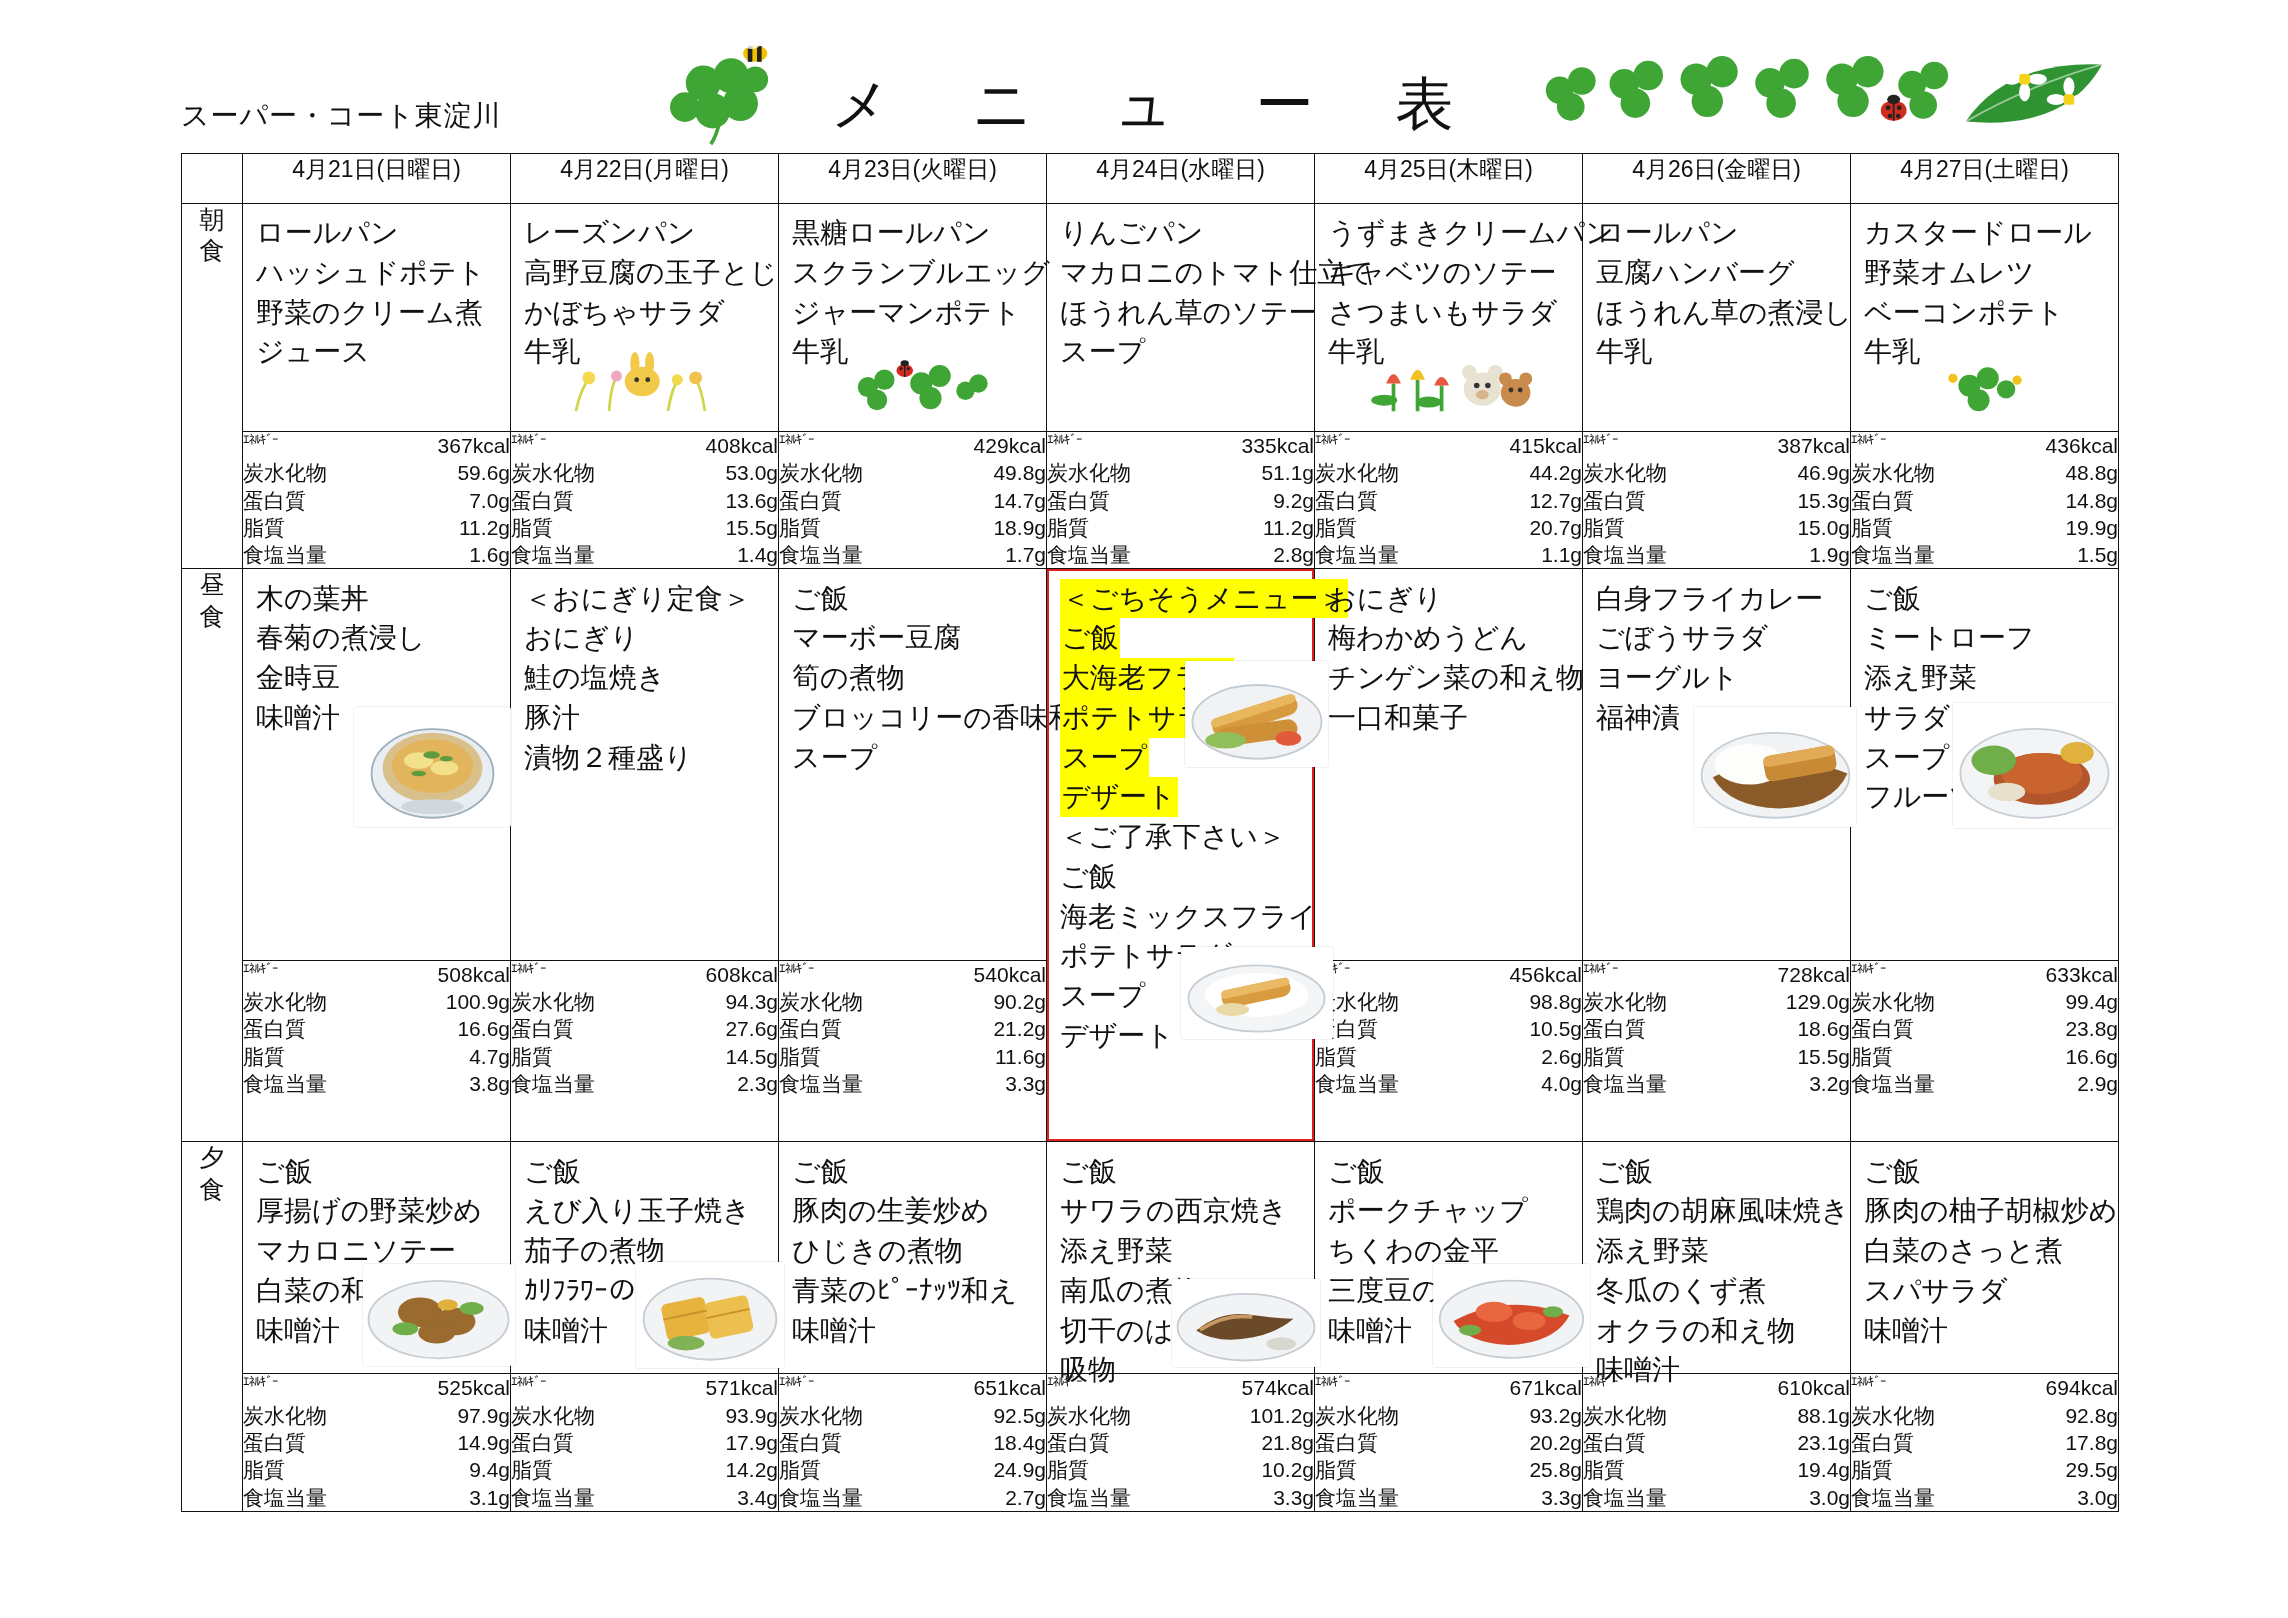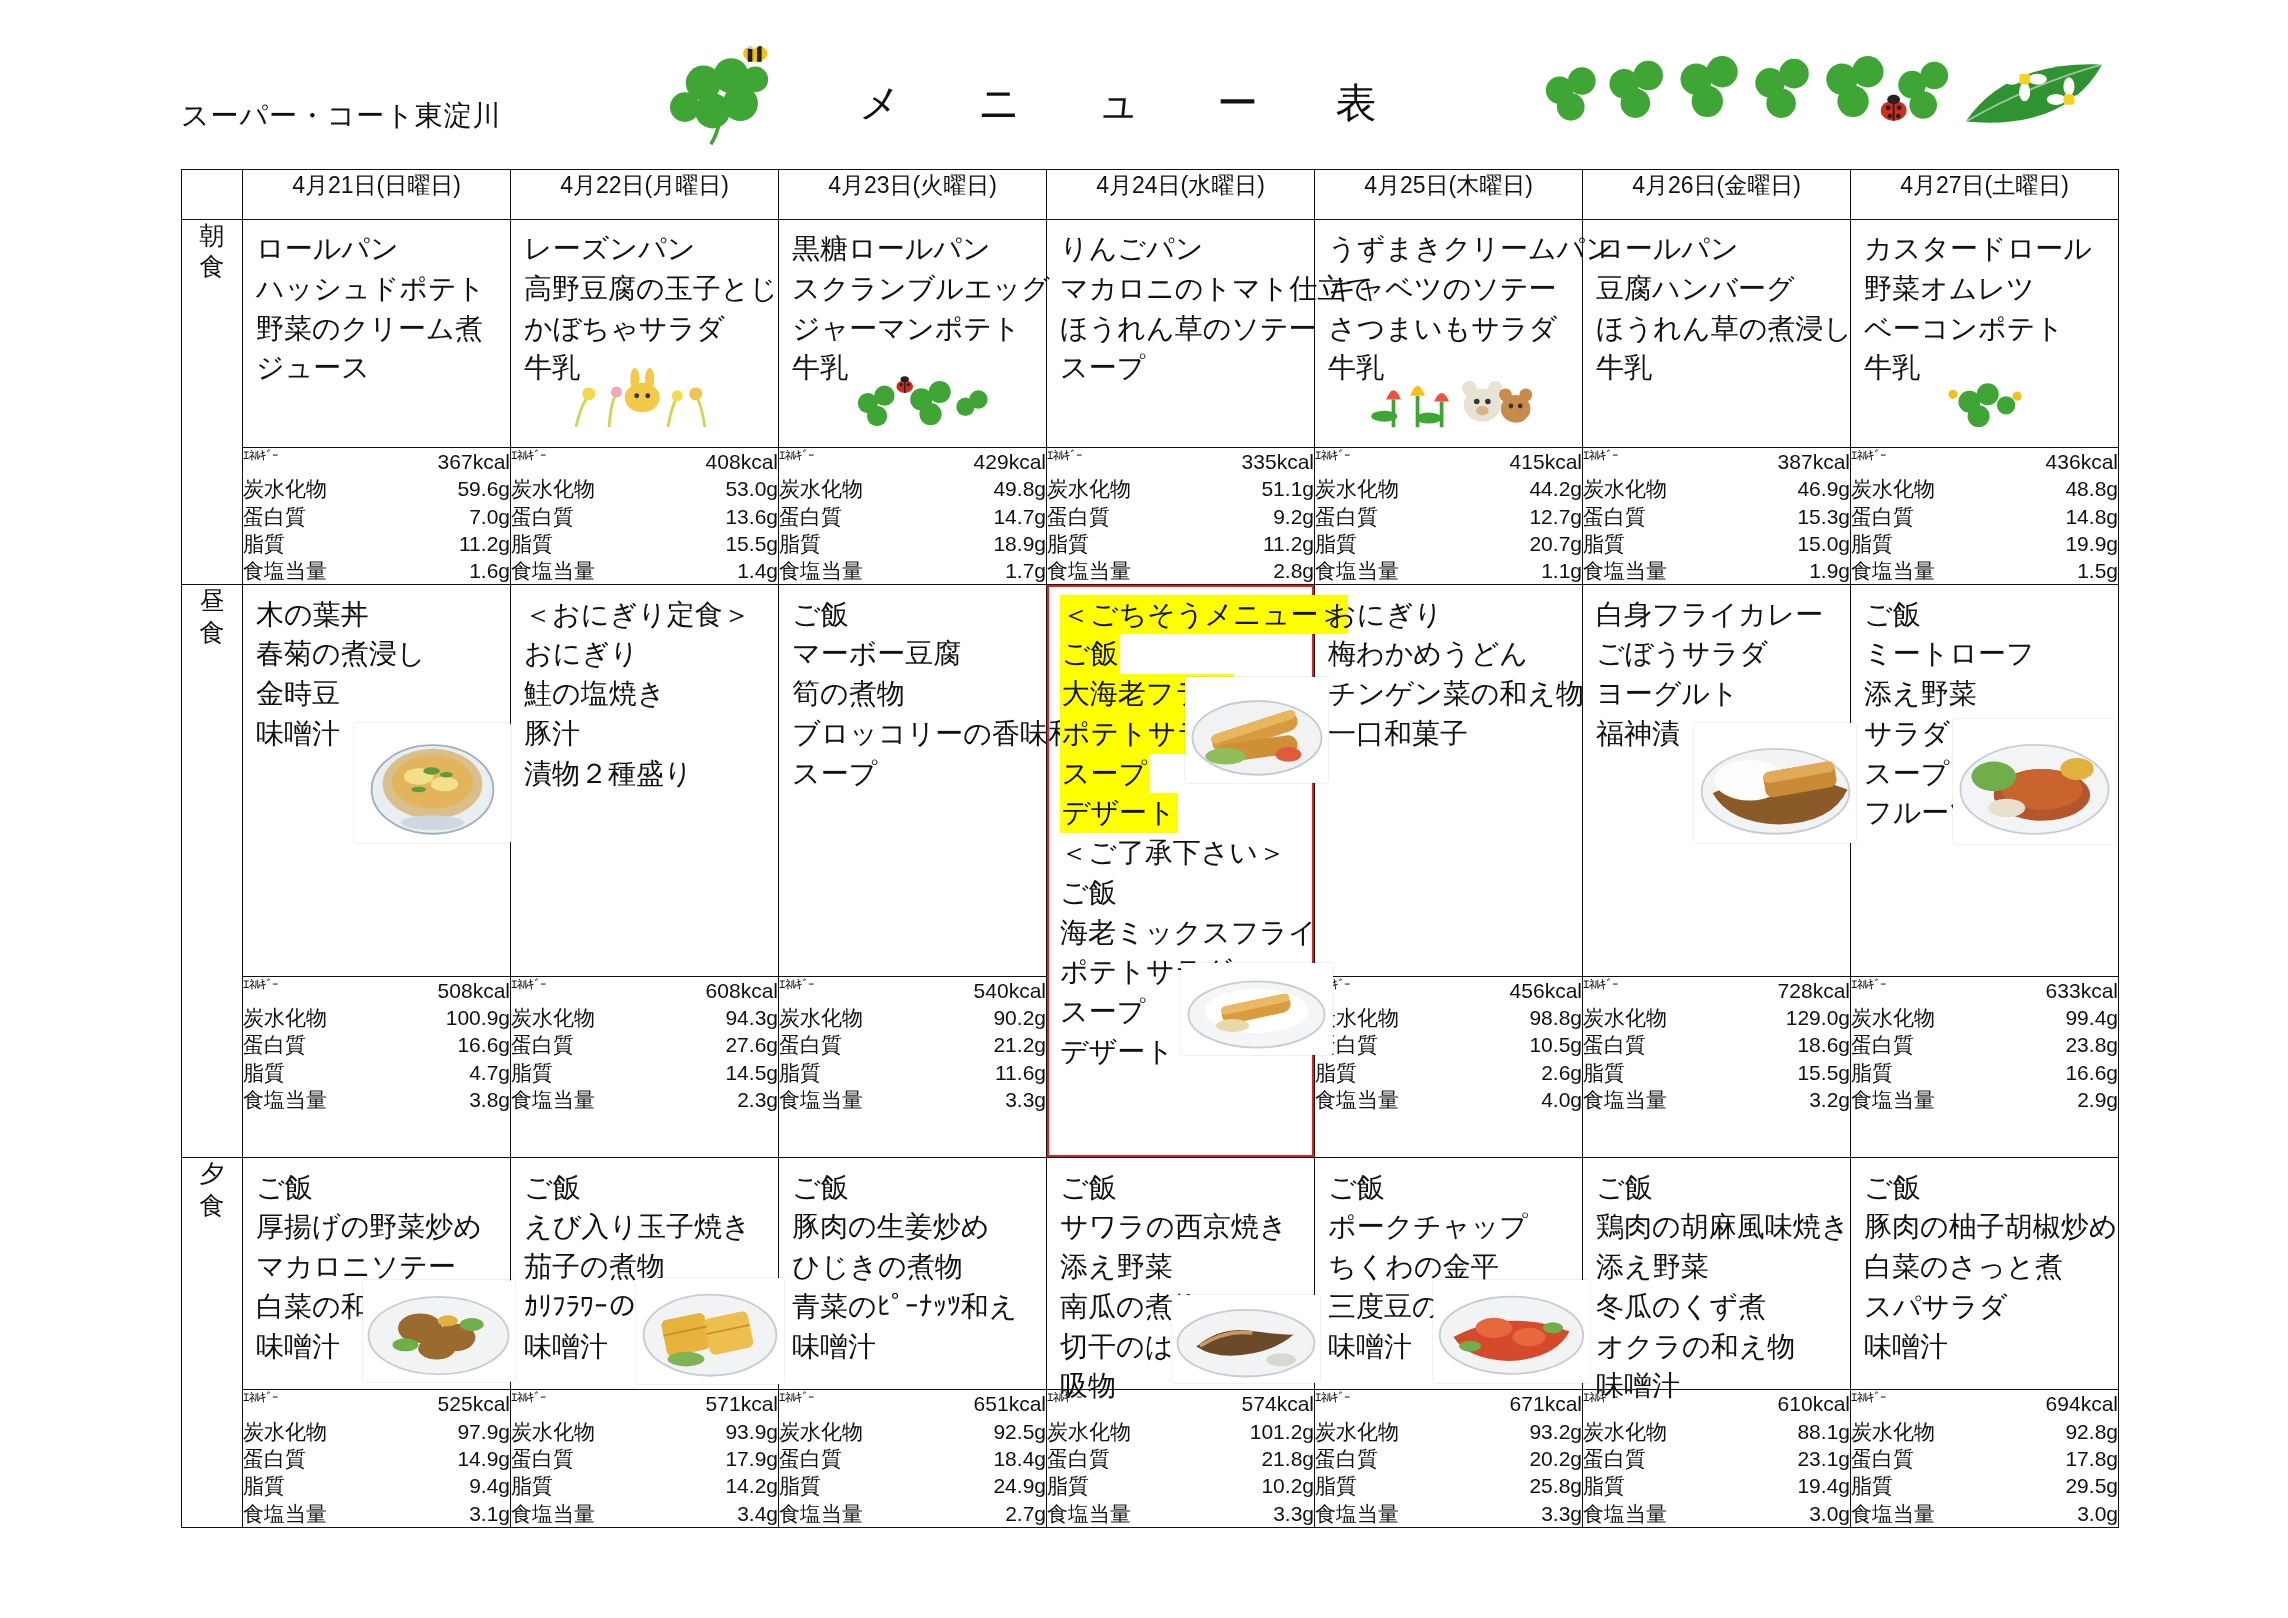--- a/index.html
+++ b/index.html
@@ -14,29 +14,29 @@
   }
   .page { position: relative; width: 2289px; height: 1619px; padding: 0; }
 
   
   .header { position: relative; height: 175px; text-align: center; }
   .facility {
     position: absolute; left: 181px; top: 97px;
     font-size: 28px; letter-spacing: 0.9px; white-space: nowrap;
   }
   .title {
-    position: absolute; left: 831px; top: 76px;
-    font-size: 41px; letter-spacing: 33px; font-weight: 500; white-space: nowrap; margin-left: 28px;
+    position: absolute; left: 831px; top: 66px;
+    font-size: 58px; letter-spacing: 33px; font-weight: 500; white-space: nowrap;
   }
   .deco { position: absolute; }
   .deco-left { left: 646px; top: 35px; width: 185px; height: 111px; }
   .deco-right { left: 1532px; top: 42px; width: 572px; height: 102px; }
 
   
-  .tablewrap { position:absolute; left: 181px; top: 169px; }
+  .tablewrap { position:absolute; left: 181px; top: 153px; }
   table.menu {
     border-collapse: collapse;
     table-layout: fixed;
     width: 1938px;
   }
   table.menu td, table.menu th {
     border: 1.8px solid #111;
     vertical-align: top;
     padding: 0;
   }

